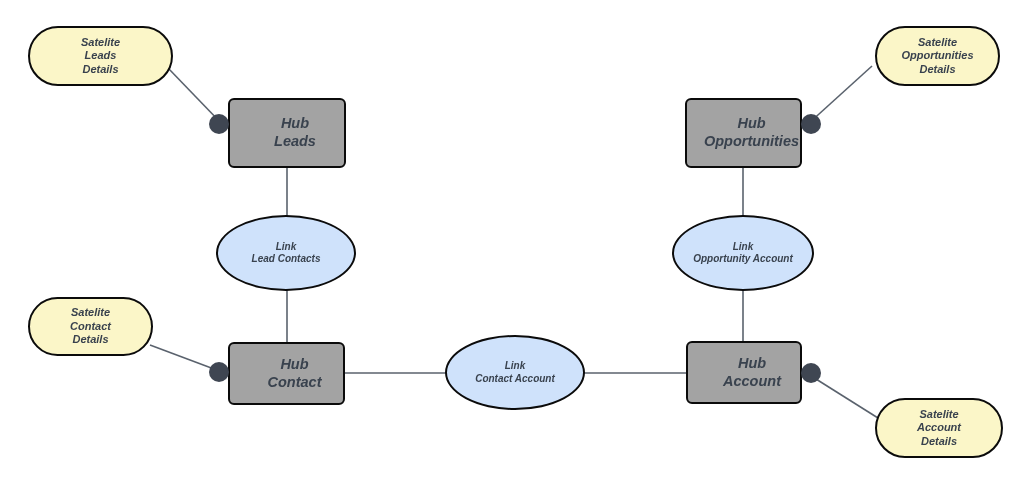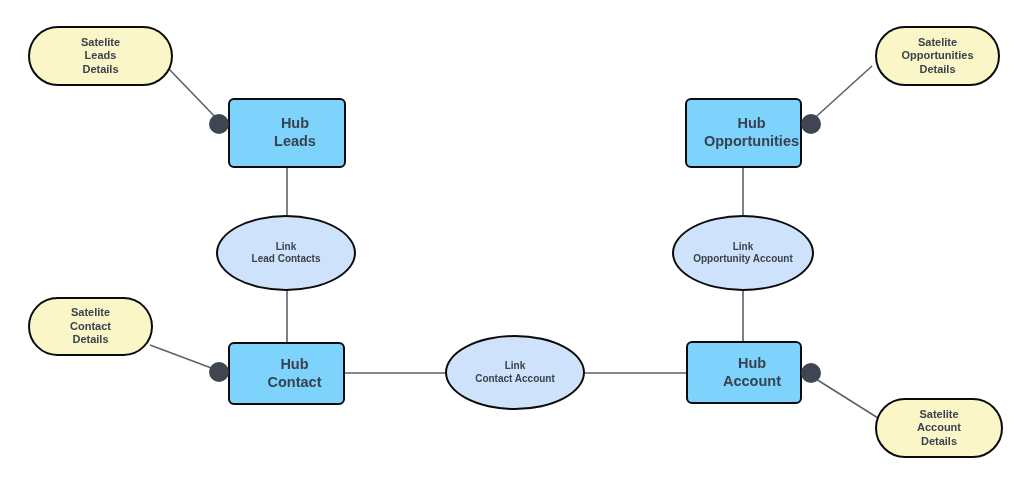--- a/index.html
+++ b/index.html
@@ -26,23 +26,24 @@
     position: absolute;
     box-sizing: border-box;
     display: flex;
     align-items: center;
     justify-content: center;
     text-align: center;
     color: #39424e;
     font-weight: bold;
     line-height: 1.22;
     z-index: 3;
+    font-style: italic;
   }
   .node-hub {
-    background: #7dd3fc;
+    background: #a3a3a3;
     border: 2.5px solid #0b0b0b;
     border-radius: 6px;
     font-size: 14.5px;
     padding-left: 16px;
   }
   .node-link {
     background: #cfe2fb;
     border: 2.5px solid #0b0b0b;
     border-radius: 50%;
     font-size: 10px;

